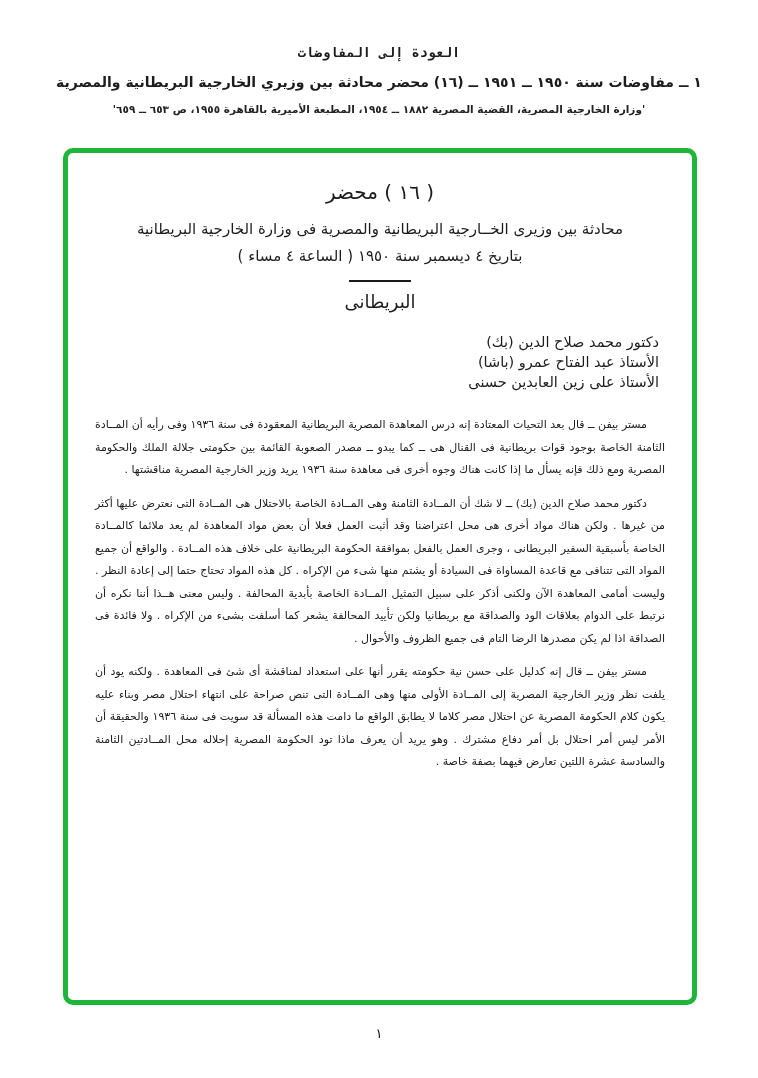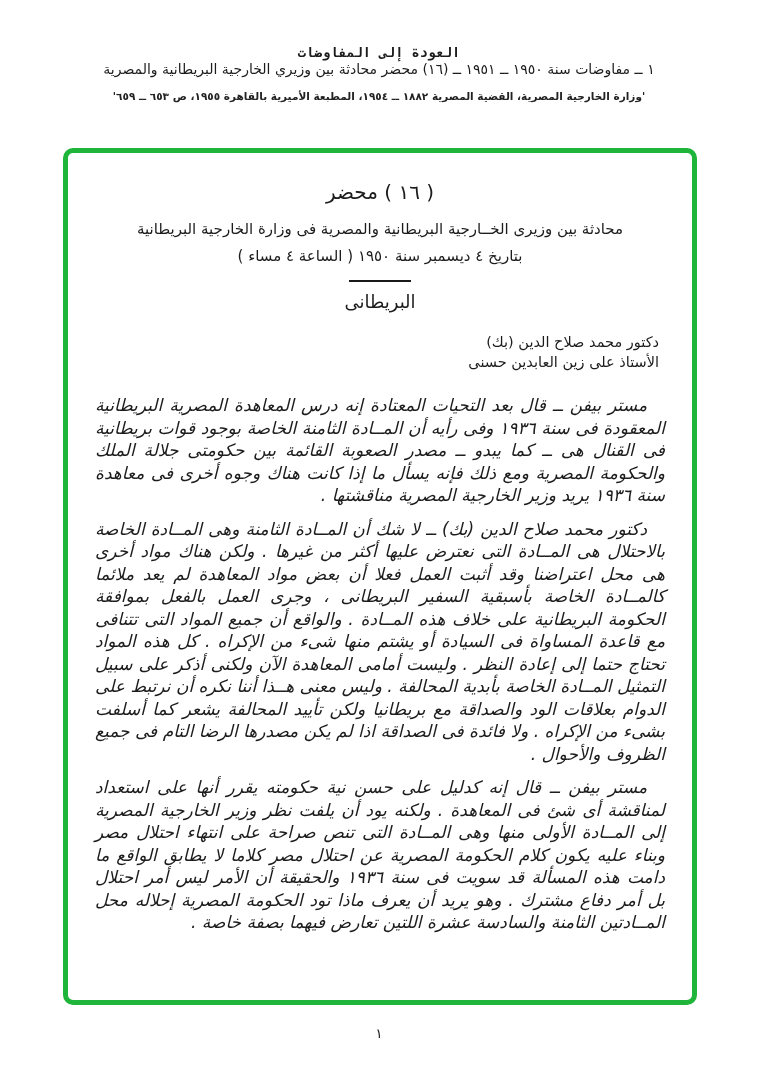--- a/index.html
+++ b/index.html
@@ -11,21 +11,21 @@
     font-family:"DejaVu Sans", sans-serif;
     color:var(--ink);
     position:relative;
     overflow:hidden;
   }
   .page { position:absolute; inset:0; direction:rtl; }
 
   
   .header { position:absolute; top:44px; left:0; right:0; text-align:center; }
   .header-line1 { font-size:13.5px; font-weight:bold; letter-spacing:.2px;font-family:Liberation Mono, monospace; }
-  .header-line2 { font-size:14px; font-weight:normal; }
+  .header-line2 { font-size:14px; font-weight:bold; margin-top:13px; }
   .header-line3 { font-size:10.5px; font-weight:bold; margin-top:13px; color:#222; }
 
   
   .frame {
     position:absolute; left:63px; top:148px;
     width:634px; height:857px;
     border:5px solid var(--frame-green);
     border-radius:10px;
     background:transparent;
   }
@@ -41,21 +41,21 @@
   .divider { width:62px; height:2px; background:#1a1a1a; margin:15px auto 0; }
   .attendees-heading { font-size:18px; margin-top:9px; letter-spacing:2px; }
 
   .attendees {
     display:flex; justify-content:space-between;
     margin-top:20px; padding-right:6px; padding-left:120px;
     text-align:right;
   }
   .att-col { display:flex; flex-direction:column; font-size:14.5px; line-height:20px; }
 
-  .body-text { margin-top:22px; text-align:justify; font-size:17px; line-height:22.5px;font-style:italic; }
+  .body-text { margin-top:22px; text-align:justify; font-size:11px; line-height:22.5px; }
   .body-text p { margin:0 0 11px; text-indent:18px; }
   .body-text p:last-child { margin-bottom:0; }
 
   .page-number {
     position:absolute; top:1026px; left:0; right:0;
     text-align:center; font-size:13px; color:#111;
   }
 </style>
 </head>
 <body>
@@ -73,20 +73,21 @@
   <div class="content">
     <div class="doc-title">( ١٦ ) محضر</div>
     <div class="doc-subtitle1">محادثة بين وزيرى الخــارجية البريطانية والمصرية فى وزارة الخارجية البريطانية</div>
     <div class="doc-subtitle2">بتاريخ ٤ ديسمبر سنة ١٩٥٠ ( الساعة ٤ مساء )</div>
     <div class="divider"></div>
     <div class="attendees-heading">البريطانى</div>
 
     <div class="attendees">
       <div class="att-col">
         <span>دكتور محمد صلاح الدين (بك)</span>
+        <span>الأستاذ عبد الفتاح عمرو (باشا)</span>
         <span>الأستاذ على زين العابدين حسنى</span>
       </div>
     </div>
 
     <div class="body-text">
       <p>مستر بيفن ــ قال بعد التحيات المعتادة إنه درس المعاهدة المصرية البريطانية المعقودة فى سنة ١٩٣٦ وفى رأيه أن المــادة الثامنة الخاصة بوجود قوات بريطانية فى القنال هى ــ كما يبدو ــ مصدر الصعوبة القائمة بين حكومتى جلالة الملك والحكومة المصرية ومع ذلك فإنه يسأل ما إذا كانت هناك وجوه أخرى فى معاهدة سنة ١٩٣٦ يريد وزير الخارجية المصرية مناقشتها .</p>
       <p>دكتور محمد صلاح الدين (بك) ــ لا شك أن المــادة الثامنة وهى المــادة الخاصة بالاحتلال هى المــادة التى نعترض عليها أكثر من غيرها . ولكن هناك مواد أخرى هى محل اعتراضنا وقد أثبت العمل فعلا أن بعض مواد المعاهدة لم يعد ملائما كالمــادة الخاصة بأسبقية السفير البريطانى ، وجرى العمل بالفعل بموافقة الحكومة البريطانية على خلاف هذه المــادة . والواقع أن جميع المواد التى تتنافى مع قاعدة المساواة فى السيادة أو يشتم منها شىء من الإكراه . كل هذه المواد تحتاج حتما إلى إعادة النظر . وليست أمامى المعاهدة الآن ولكنى أذكر على سبيل التمثيل المــادة الخاصة بأبدية المحالفة . وليس معنى هــذا أننا نكره أن نرتبط على الدوام بعلاقات الود والصداقة مع بريطانيا ولكن تأييد المحالفة يشعر كما أسلفت بشىء من الإكراه . ولا فائدة فى الصداقة اذا لم يكن مصدرها الرضا التام فى جميع الظروف والأحوال .</p>
       <p>مستر بيفن ــ قال إنه كدليل على حسن نية حكومته يقرر أنها على استعداد لمناقشة أى شئ فى المعاهدة . ولكنه يود أن يلفت نظر وزير الخارجية المصرية إلى المــادة الأولى منها وهى المــادة التى تنص صراحة على انتهاء احتلال مصر وبناء عليه يكون كلام الحكومة المصرية عن احتلال مصر كلاما لا يطابق الواقع ما دامت هذه المسألة قد سويت فى سنة ١٩٣٦ والحقيقة أن الأمر ليس أمر احتلال بل أمر دفاع مشترك . وهو يريد أن يعرف ماذا تود الحكومة المصرية إحلاله محل المــادتين الثامنة والسادسة عشرة اللتين تعارض فيهما بصفة خاصة .</p>
     </div>
   </div>

